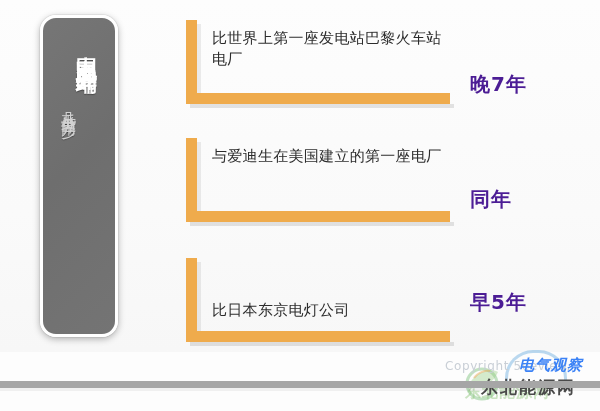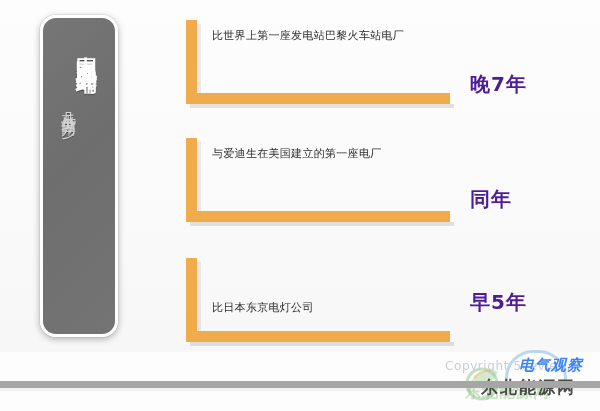--- a/index.html
+++ b/index.html
@@ -142,21 +142,21 @@
     width: 4px;
     height: 74px;
     background: rgba(0,0,0,0.07);
   }
 
   .row-text {
     position: absolute;
     left: 26px;
     top: 8px;
     width: 240px;
-    font-size: 11px;
+    font-size: 15px;
     color: #2c2c2c;
     line-height: 1.42;
     letter-spacing: 0.3px;
     font-weight: normal;
   }
   .row-3 .row-text {
     top: 42px;
   }
 
   

